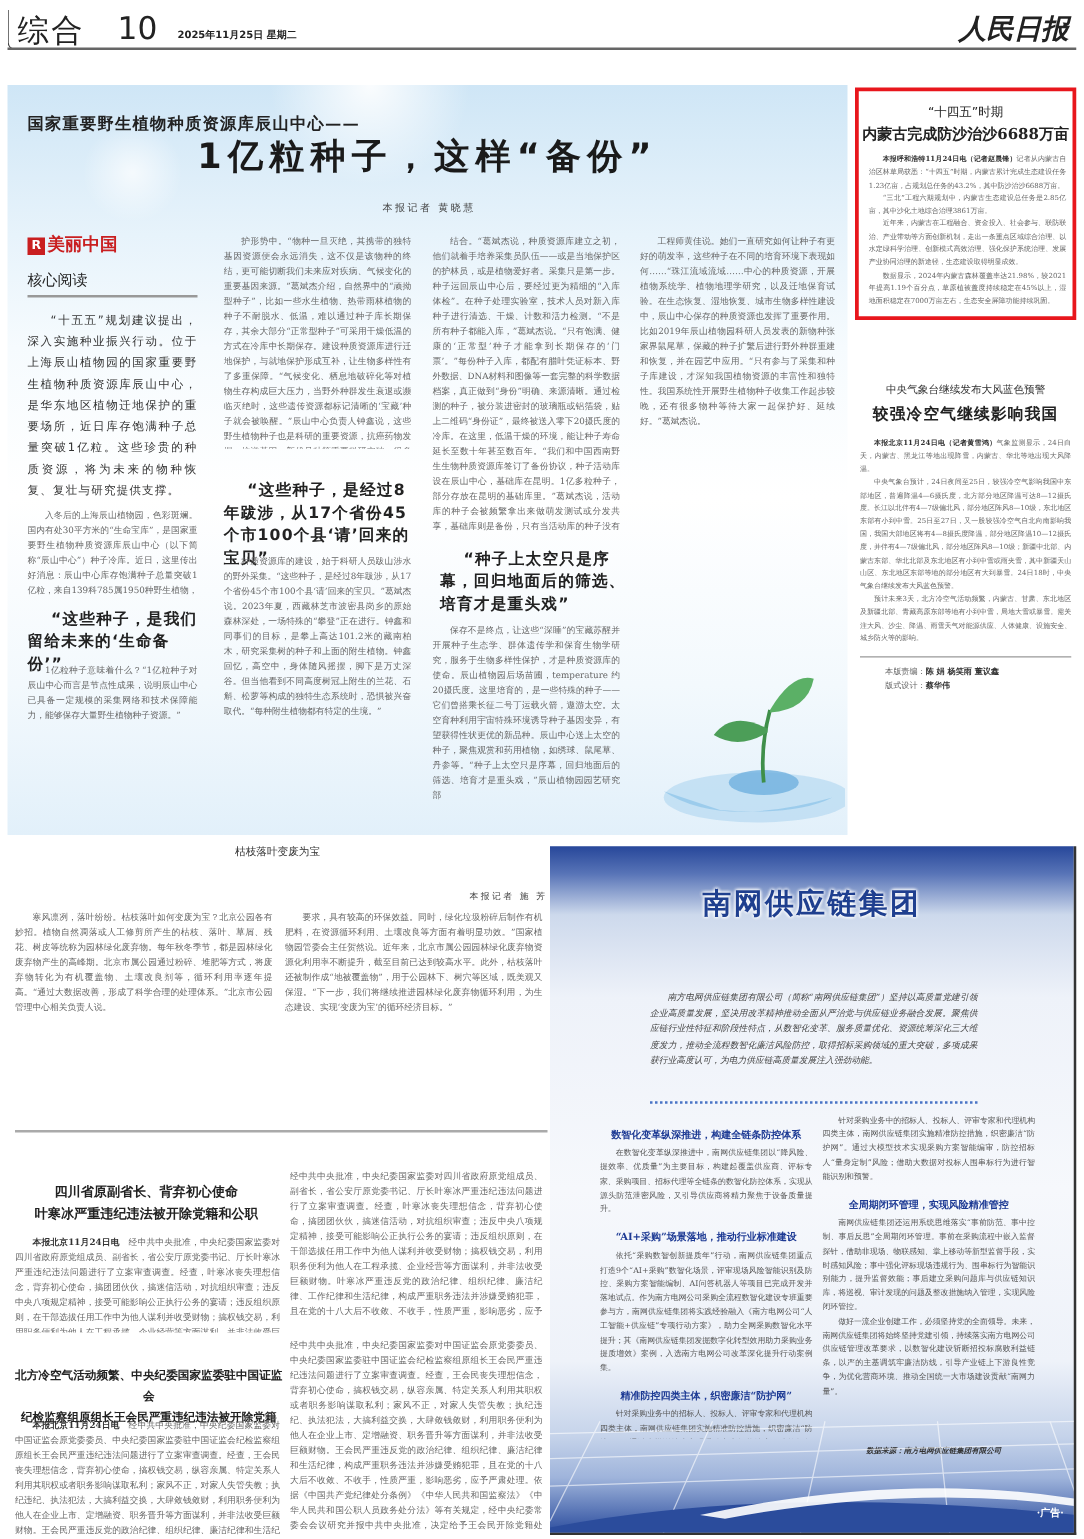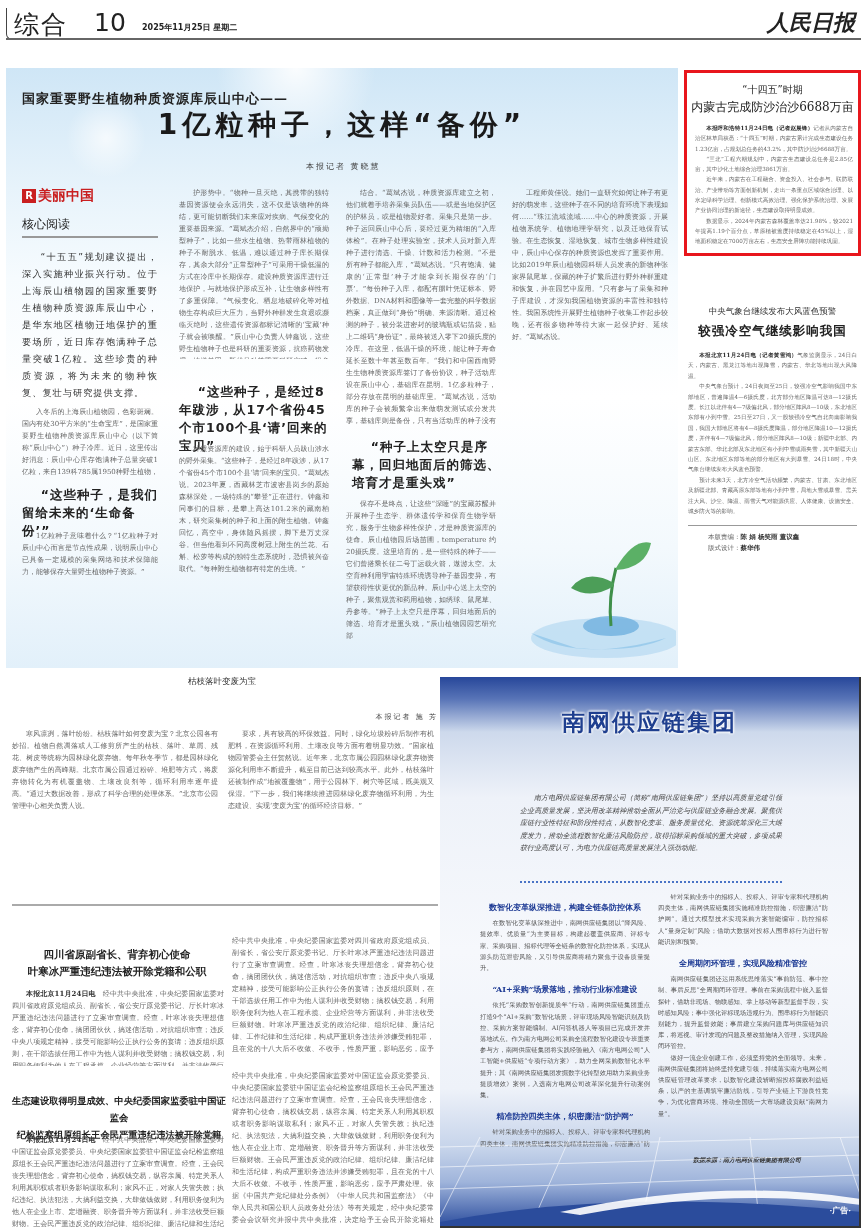--- a/index.html
+++ b/index.html
@@ -21,21 +21,21 @@
 .brand{position:absolute;left:16px;top:119px;font-family:"DejaVu Sans",sans-serif;font-size:14px;font-weight:bold;color:#c91f20}
 .brand .box{display:inline-block;width:14px;height:14px;background:#c91f20;color:#fff;font-size:10px;text-align:center;line-height:14px;margin-right:2px;vertical-align:1px}
 .core{position:absolute;left:16px;top:148px;font-family:"DejaVu Sans",sans-serif;font-size:12px;color:#222}
 .core-rule{position:absolute;left:16px;top:168px;width:136px;height:2px;background:#999}
 .lead{position:absolute;left:16px;top:180px;width:136px;font-family:"DejaVu Sans",sans-serif;font-size:9.2px;line-height:17px;color:#333;text-indent:2em;text-align:justify;letter-spacing:1px}
 .subhead{position:absolute;font-family:"DejaVu Sans",sans-serif;font-size:12.5px;line-height:18px;font-weight:bold;color:#222;letter-spacing:1px}
 .sprout{position:absolute;left:510px;top:470px;width:160px;height:125px}
 
 .rbox{position:absolute;left:684px;top:70px;width:177px;height:186px;border:3px solid #e8161c}
 .rkick{position:absolute;left:0;top:10px;width:100%;text-align:center;font-family:"DejaVu Sans",sans-serif;font-size:10px;color:#222}
-.rhead{position:absolute;left:0;top:26px;width:100%;text-align:center;font-size:12px;font-weight:normal;color:#222}
+.rhead{position:absolute;left:0;top:26px;width:100%;text-align:center;font-size:12px;font-weight:bold;color:#222}
 .rbody{position:absolute;left:8px;top:50px;width:158px;font-size:5.6px;line-height:10.3px;color:#666;text-align:justify}
 .rbody p{text-indent:2em}
 .rbody b{color:#333}
 
 .weather{position:absolute;left:684px;top:300px;width:177px}
 .wkick{text-align:center;font-family:"DejaVu Sans",sans-serif;font-size:8.5px;color:#333;margin-top:6px}
 .whead{text-align:center;font-size:12.5px;font-weight:bold;color:#222;margin-top:5px;letter-spacing:1px}
 .wbody{margin-top:10px;font-size:5.6px;line-height:10.4px;color:#666;text-align:justify;padding:0 4px}
 .wbody p{text-indent:2em}
 .wbody b{color:#333}
@@ -143,21 +143,21 @@
   <div class="prule"></div>
 </div>
 
 <div class="story" style="left:12px;top:946px;width:210px;font-size:10.5px;line-height:17px">
   <div>四川省原副省长、背弃初心使命</div>
   <div>叶寒冰严重违纪违法被开除党籍和公职</div>
 </div>
 <div class="col" style="left:12px;top:988px;width:212px;height:78px;overflow:hidden;text-indent:2em"><b style="color:#333">本报北京11月24日电</b>　<span>经中共中央批准，中央纪委国家监委对四川省政府原党组成员、副省长，省公安厅原党委书记、厅长叶寒冰严重违纪违法问题进行了立案审查调查。经查，叶寒冰丧失理想信念，背弃初心使命，搞团团伙伙，搞迷信活动，对抗组织审查；违反中央八项规定精神，接受可能影响公正执行公务的宴请；违反组织原则，在干部选拔任用工作中为他人谋利并收受财物；搞权钱交易，利用职务便利为他人在工程承揽、企业经营等方面谋利，并非法收受巨额财物。叶寒冰严重违反党的政治纪律、组织纪律、廉洁纪律、工作纪律和生活纪律，构成严重职务违法并涉嫌受贿犯罪，且在党的十八大后不收敛、不收手，性质严重，影响恶劣，应予严肃处理。依据《中国共产党纪律处分条例》《中华人民共和国监察法》《中华人民共和国公职人员政务处分法》等有关规定，经中央纪委常委会会议研究并报中共中央批准，决定给予叶寒冰开除党籍处分；由国家监委给予其开除公职处分；终止其四川省第十二次党代会代表资格；收缴其违纪违法所得；将其涉嫌犯罪问题移送检察机关依法审查起诉，所涉财物一并移送。</span></div>
 
 <div class="story" style="left:8px;top:1092px;width:222px;font-size:9.3px;line-height:17px">
-  <div>生态建设取得明显成效、中央纪委国家监委驻中国证监会</div>
+  <div>北方冷空气活动频繁、中央纪委国家监委驻中国证监会</div>
   <div>纪检监察组原组长王会民严重违纪违法被开除党籍</div>
 </div>
 <div class="col" style="left:12px;top:1134px;width:212px;height:94px;overflow:hidden;text-indent:2em"><b style="color:#333">本报北京11月24日电</b>　<span>经中共中央批准，中央纪委国家监委对中国证监会原党委委员、中央纪委国家监委驻中国证监会纪检监察组原组长王会民严重违纪违法问题进行了立案审查调查。经查，王会民丧失理想信念，背弃初心使命，搞权钱交易，纵容亲属、特定关系人利用其职权或者职务影响谋取私利；家风不正，对家人失管失教；执纪违纪、执法犯法，大搞利益交换，大肆敛钱敛财，利用职务便利为他人在企业上市、定增融资、职务晋升等方面谋利，并非法收受巨额财物。王会民严重违反党的政治纪律、组织纪律、廉洁纪律和生活纪律，构成严重职务违法并涉嫌受贿犯罪，且在党的十八大后不收敛、不收手，性质严重，影响恶劣，应予严肃处理。依据《中国共产党纪律处分条例》《中华人民共和国监察法》《中华人民共和国公职人员政务处分法》等有关规定，经中央纪委常委会会议研究并报中共中央批准，决定给予王会民开除党籍处分；按规定取消其享受的待遇；收缴其违纪违法所得；将其涉嫌犯罪问题移送检察机关依法审查起诉，所涉财物一并移送。</span></div>
 
 <div class="col" style="left:232px;top:935px;width:202px;height:118px;overflow:hidden;text-indent:0">经中共中央批准，中央纪委国家监委对四川省政府原党组成员、副省长，省公安厅原党委书记、厅长叶寒冰严重违纪违法问题进行了立案审查调查。经查，叶寒冰丧失理想信念，背弃初心使命，搞团团伙伙，搞迷信活动，对抗组织审查；违反中央八项规定精神，接受可能影响公正执行公务的宴请；违反组织原则，在干部选拔任用工作中为他人谋利并收受财物；搞权钱交易，利用职务便利为他人在工程承揽、企业经营等方面谋利，并非法收受巨额财物。叶寒冰严重违反党的政治纪律、组织纪律、廉洁纪律、工作纪律和生活纪律，构成严重职务违法并涉嫌受贿犯罪，且在党的十八大后不收敛、不收手，性质严重，影响恶劣，应予严肃处理。依据《中国共产党纪律处分条例》《中华人民共和国监察法》《中华人民共和国公职人员政务处分法》等有关规定，经中央纪委常委会会议研究并报中共中央批准，决定给予叶寒冰开除党籍处分；由国家监委给予其开除公职处分；终止其四川省第十二次党代会代表资格；收缴其违纪违法所得；将其涉嫌犯罪问题移送检察机关依法审查起诉，所涉财物一并移送。</div>
 <div class="col" style="left:232px;top:1070px;width:202px;height:158px;overflow:hidden;text-indent:0">经中共中央批准，中央纪委国家监委对中国证监会原党委委员、中央纪委国家监委驻中国证监会纪检监察组原组长王会民严重违纪违法问题进行了立案审查调查。经查，王会民丧失理想信念，背弃初心使命，搞权钱交易，纵容亲属、特定关系人利用其职权或者职务影响谋取私利；家风不正，对家人失管失教；执纪违纪、执法犯法，大搞利益交换，大肆敛钱敛财，利用职务便利为他人在企业上市、定增融资、职务晋升等方面谋利，并非法收受巨额财物。王会民严重违反党的政治纪律、组织纪律、廉洁纪律和生活纪律，构成严重职务违法并涉嫌受贿犯罪，且在党的十八大后不收敛、不收手，性质严重，影响恶劣，应予严肃处理。依据《中国共产党纪律处分条例》《中华人民共和国监察法》《中华人民共和国公职人员政务处分法》等有关规定，经中央纪委常委会会议研究并报中共中央批准，决定给予王会民开除党籍处分；按规定取消其享受的待遇；收缴其违纪违法所得；将其涉嫌犯罪问题移送检察机关依法审查起诉，所涉财物一并移送。</div>
 
 <div class="ad">
   <div class="ad-title">南网供应链集团</div>
   <div class="ad-intro">南方电网供应链集团有限公司（简称“南网供应链集团”）坚持以高质量党建引领企业高质量发展，坚决用改革精神推动全面从严治党与供应链业务融合发展。聚焦供应链行业性特征和阶段性特点，从数智化变革、服务质量优化、资源统筹深化三大维度发力，推动全流程数智化廉洁风险防控，取得招标采购领域的重大突破，多项成果获行业高度认可，为电力供应链高质量发展注入强劲动能。</div>

